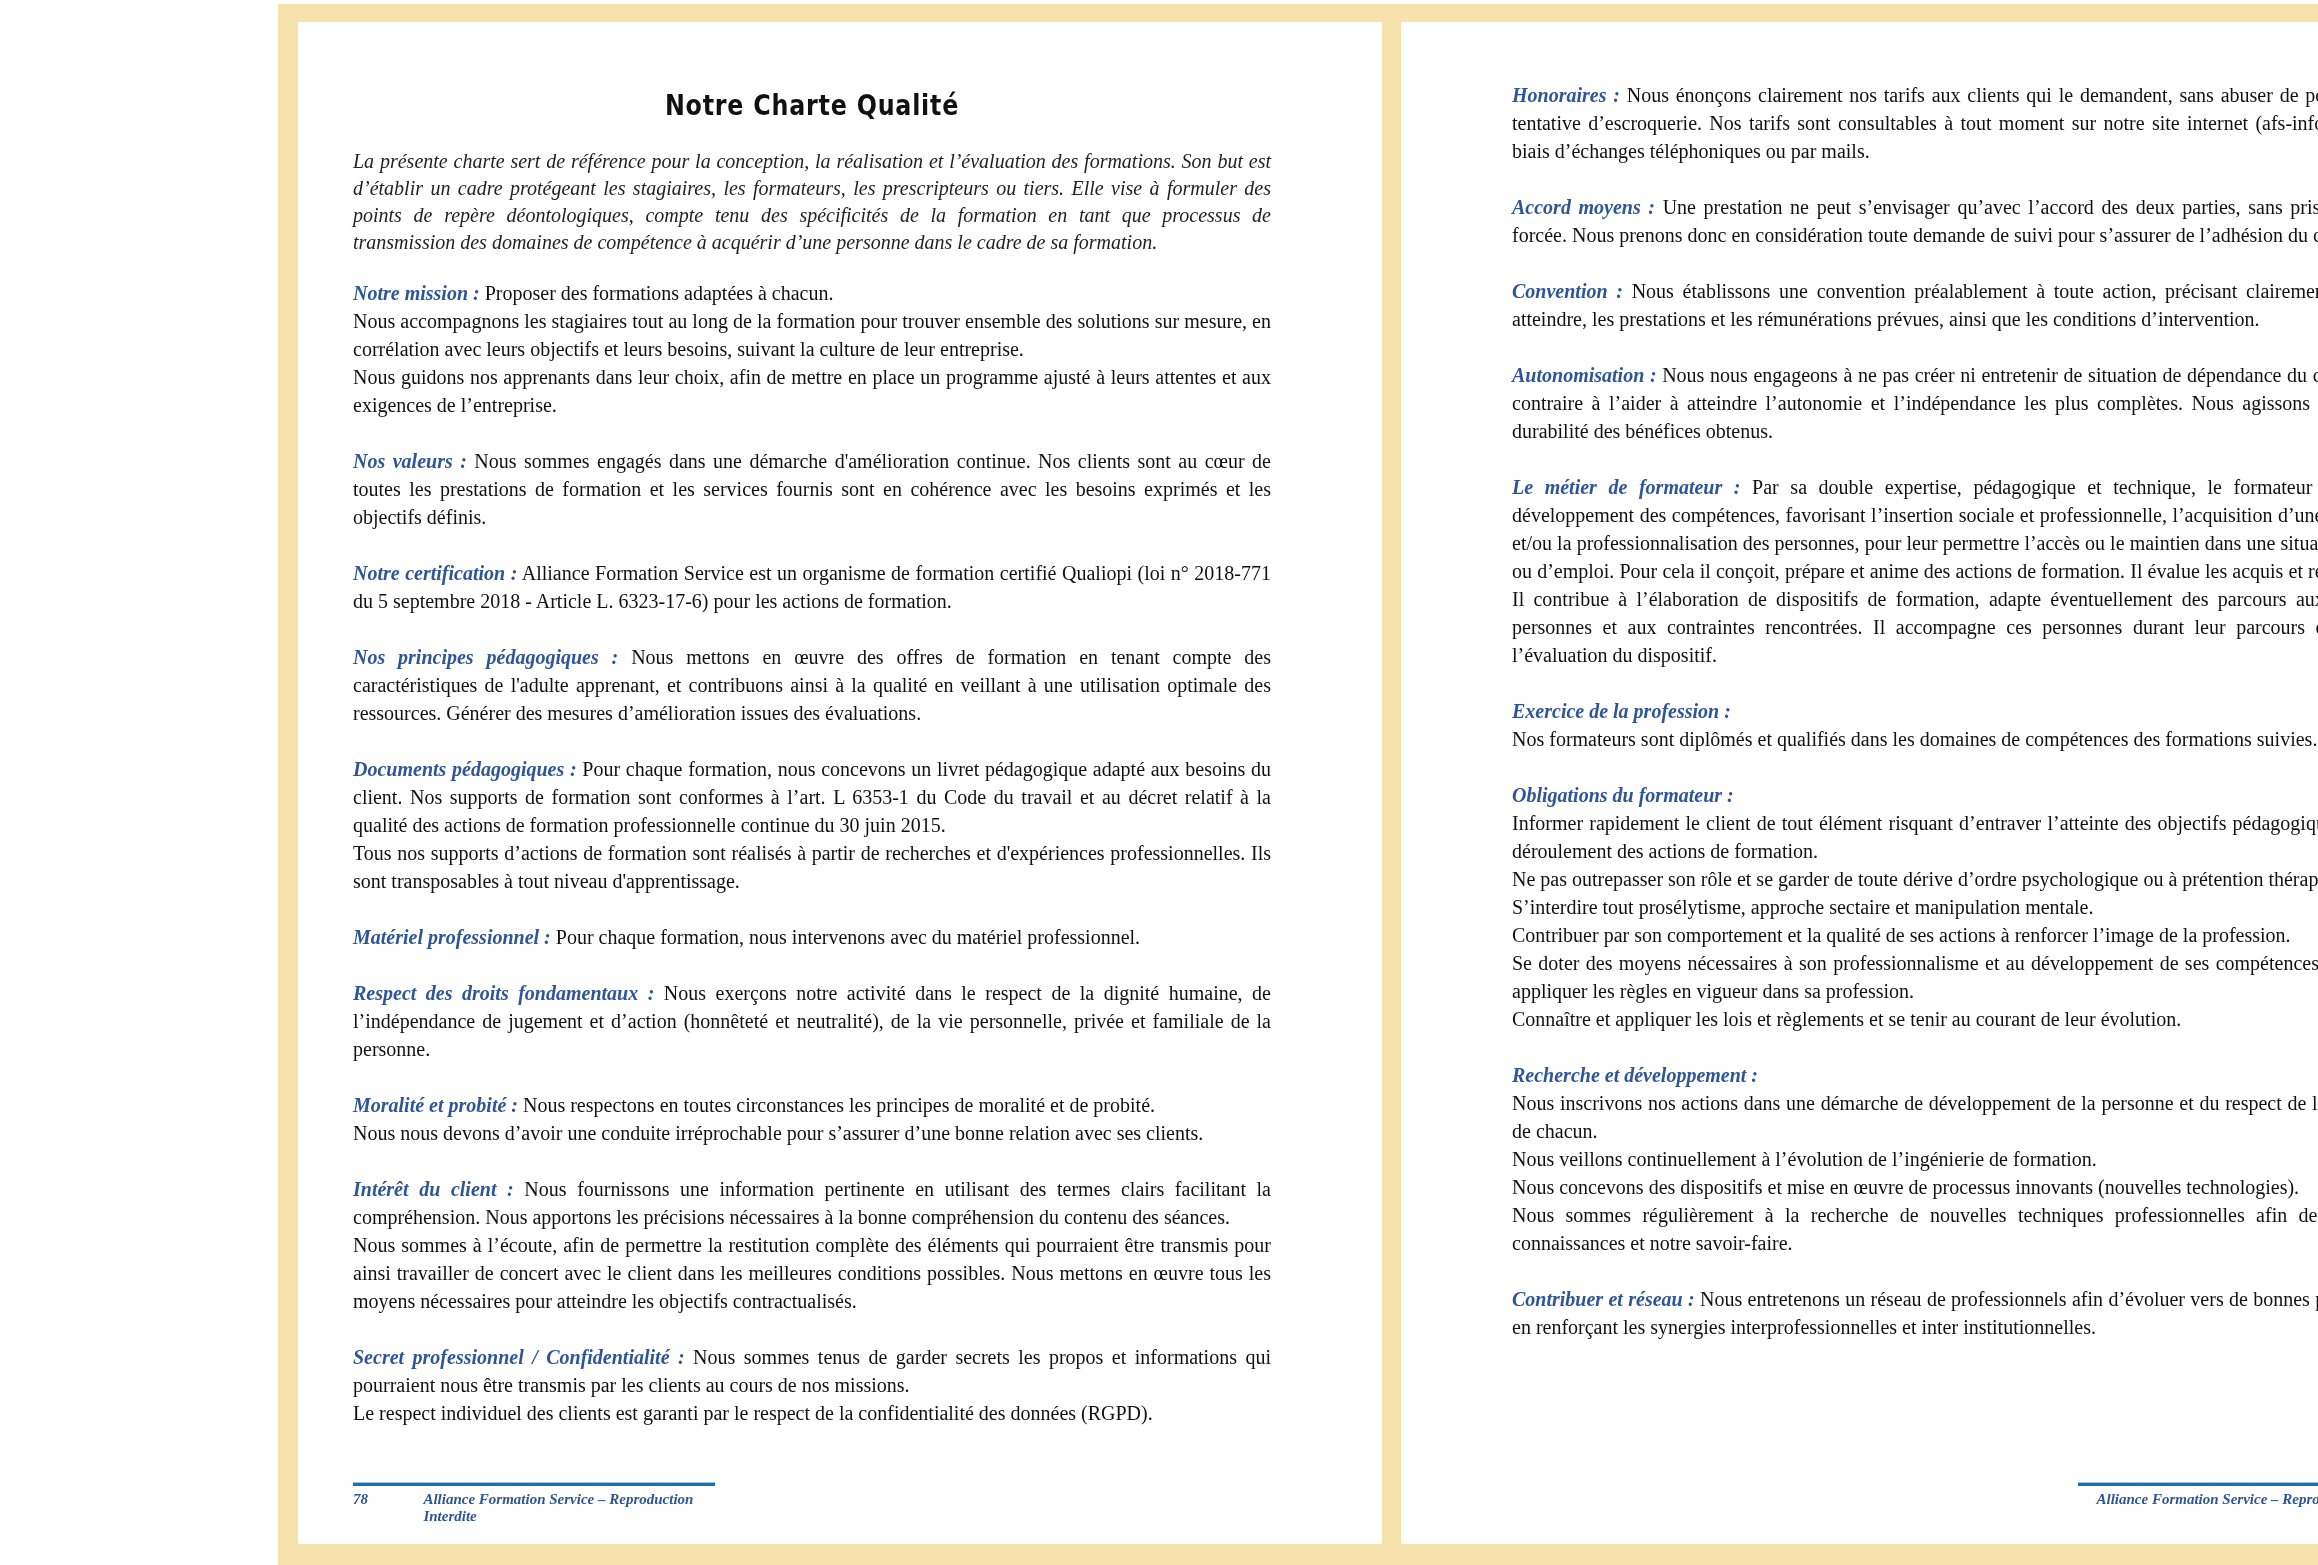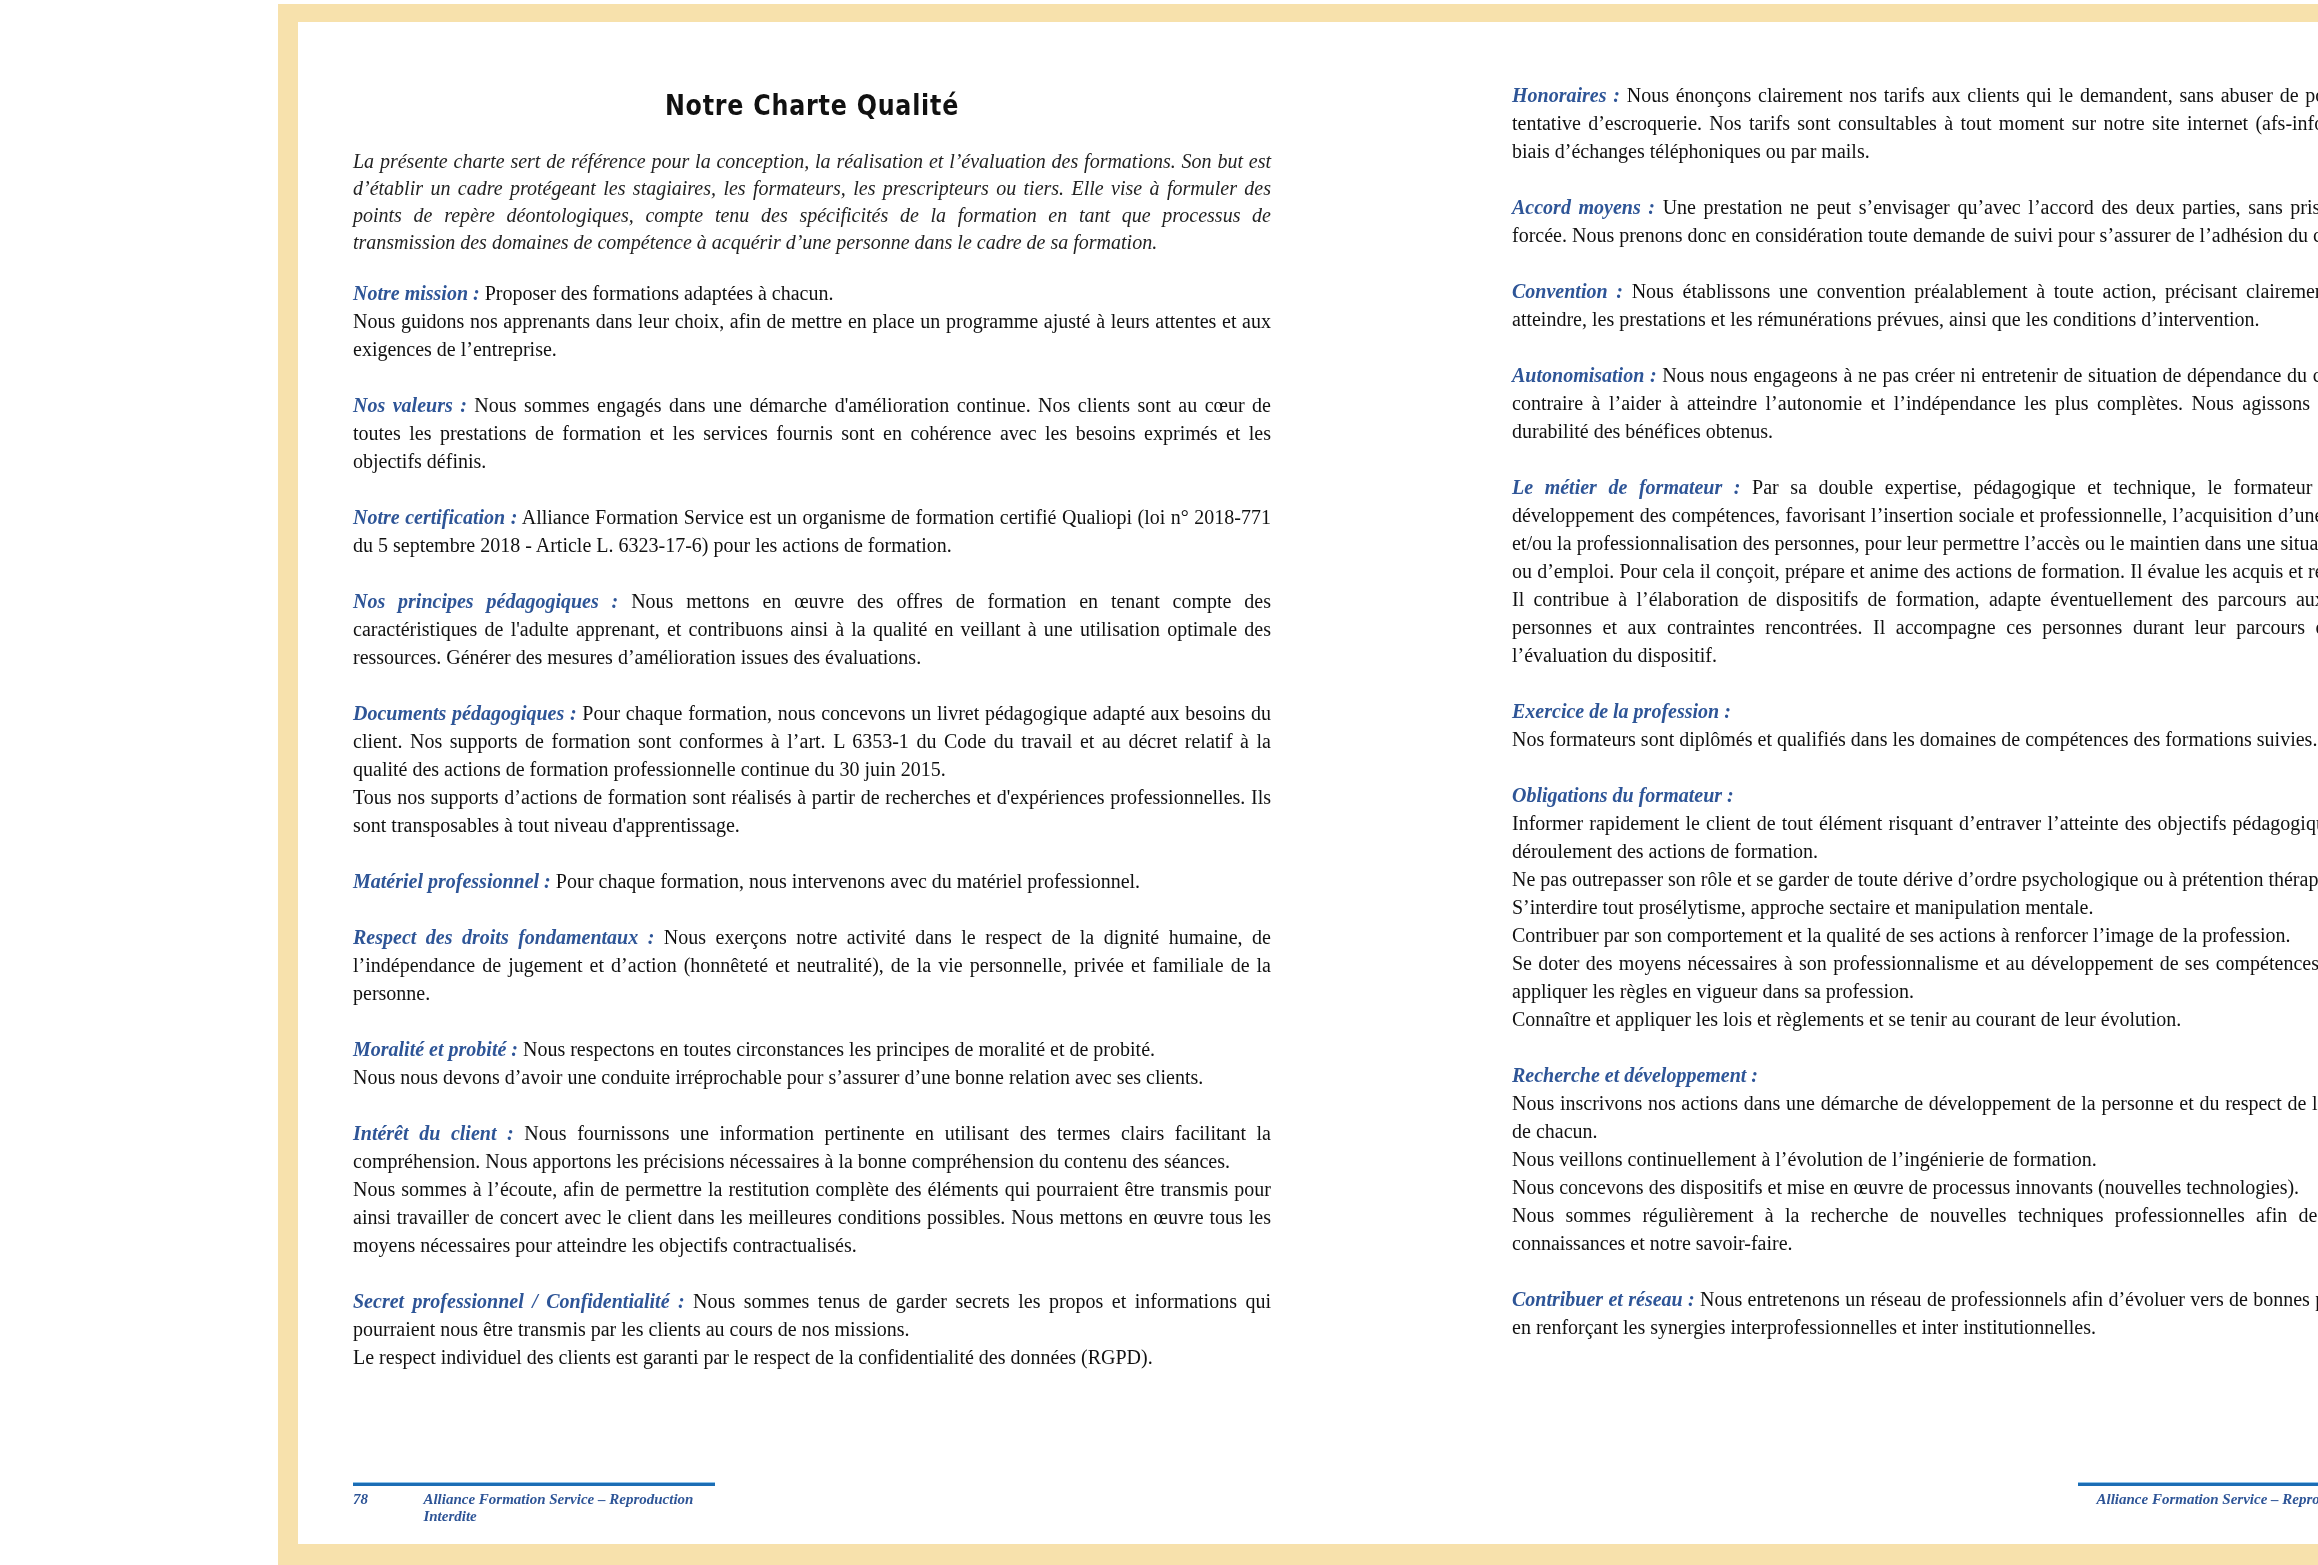--- a/index.html
+++ b/index.html
@@ -1,19 +1,19 @@
 <!DOCTYPE html>
 <html style="font-size:7.4px"><head>
 <meta charset="utf-8">
 <style>
   html, body { margin:0; padding:0; background:#ffffff; }
   body { width:2782px; height:1565px; position:relative; overflow:hidden; font-family:"Liberation Serif", serif; }
   .frame { position:absolute; left:278px; top:4.2px; width:2226px; height:1561px; background:#F7E1AC; }
   .page { position:absolute; top:17.6px; height:1522px; background:#ffffff; }
-  .page.left { left:20px; width:1084px;padding-left:24px; }
+  .page.left { left:20px; width:1084px; }
   .page.right { left:1123px; width:1084px; }
   .content { position:absolute; top:0; font-size:20px; line-height:28px; color:#111; text-align:justify; }
   .left .content { left:55px; width:918px; }
   .right .content { left:111px; width:918px; }
   .title { text-align:center; font-family:"DejaVu Sans", sans-serif; font-weight:bold; font-size:28px; margin-top:70px; margin-bottom:28px; letter-spacing:0.9px; transform:scaleX(0.85); }
   .intro { font-style:italic; font-size:20px; line-height:27px; padding:0 0px; margin-bottom:23px; color:#222; }
   .section { margin-bottom:28px; }
   .right .section:first-child { margin-top:59px; }
   .head { color:#2E5597; font-style:italic; font-weight:bold; }
   .line { display:block; }
@@ -30,20 +30,21 @@
 
 <div class="frame">
 
   <div class="page left">
     <div class="content">
       <div class="title">Notre Charte Qualité</div>
       <div class="intro">La présente charte sert de référence pour la conception, la réalisation et l’évaluation des formations. Son but est d’établir un cadre protégeant les stagiaires, les formateurs, les prescripteurs ou tiers. Elle vise à formuler des points de repère déontologiques, compte tenu des spécificités de la formation en tant que processus de transmission des domaines de compétence à acquérir d’une personne dans le cadre de sa formation.</div>
       <div id="left-sections">
           <div class="section">
             <span class="line"><span class="head">Notre mission :</span><span> Proposer des formations adaptées à chacun.</span></span>
+            <span class="line">Nous accompagnons les stagiaires tout au long de la formation pour trouver ensemble des solutions sur mesure, en corrélation avec leurs objectifs et leurs besoins, suivant la culture de leur entreprise.</span>
             <span class="line">Nous guidons nos apprenants dans leur choix, afin de mettre en place un programme ajusté à leurs attentes et aux exigences de l’entreprise.</span>
           </div>
           <div class="section">
             <span class="line"><span class="head">Nos valeurs :</span><span> Nous sommes engagés dans une démarche d'amélioration continue. Nos clients sont au cœur de toutes les prestations de formation et les services fournis sont en cohérence avec les besoins exprimés et les objectifs définis.</span></span>
           </div>
           <div class="section">
             <span class="line"><span class="head">Notre certification :</span><span> Alliance Formation Service est un organisme de formation certifié Qualiopi (loi n° 2018-771 du 5 septembre 2018 - Article L. 6323-17-6) pour les actions de formation.</span></span>
           </div>
           <div class="section">
             <span class="line"><span class="head">Nos principes pédagogiques :</span><span> Nous mettons en œuvre des offres de formation en tenant compte des caractéristiques de l'adulte apprenant, et contribuons ainsi à la qualité en veillant à une utilisation optimale des ressources. Générer des mesures d’amélioration issues des évaluations.</span></span>

